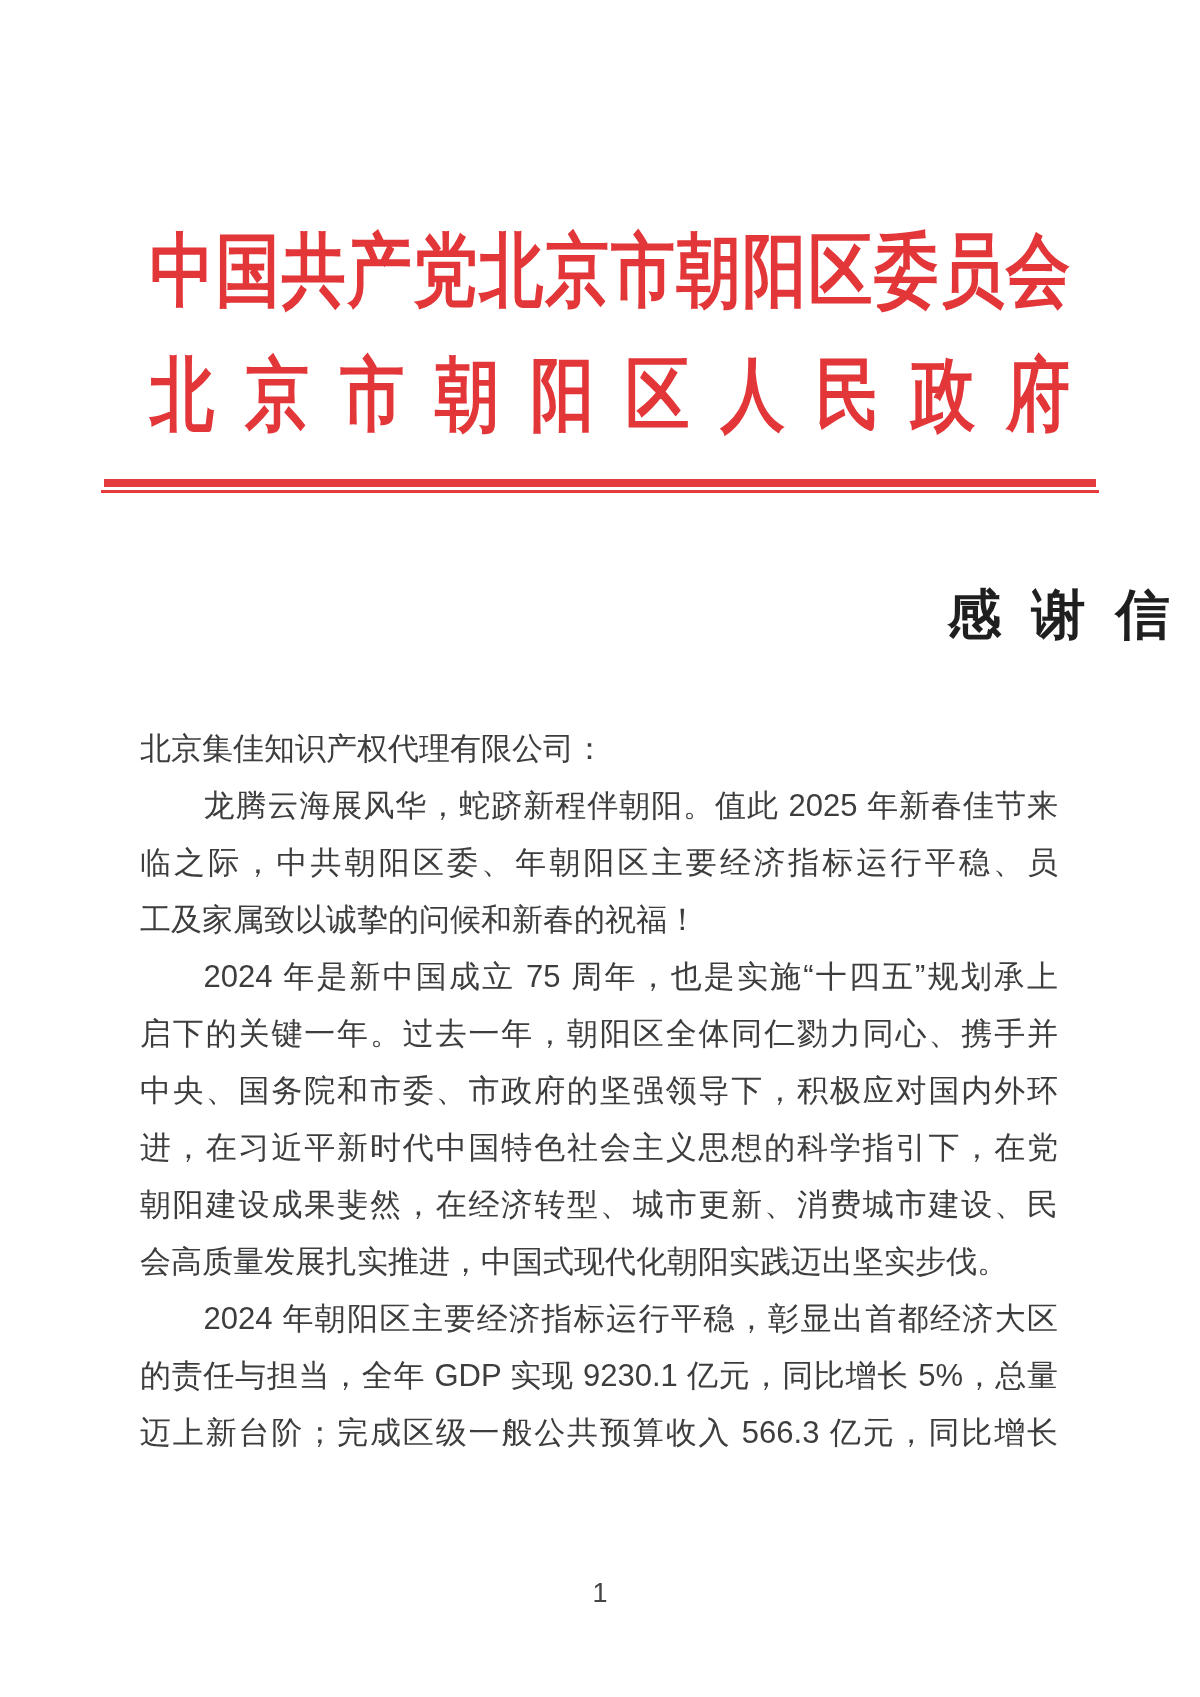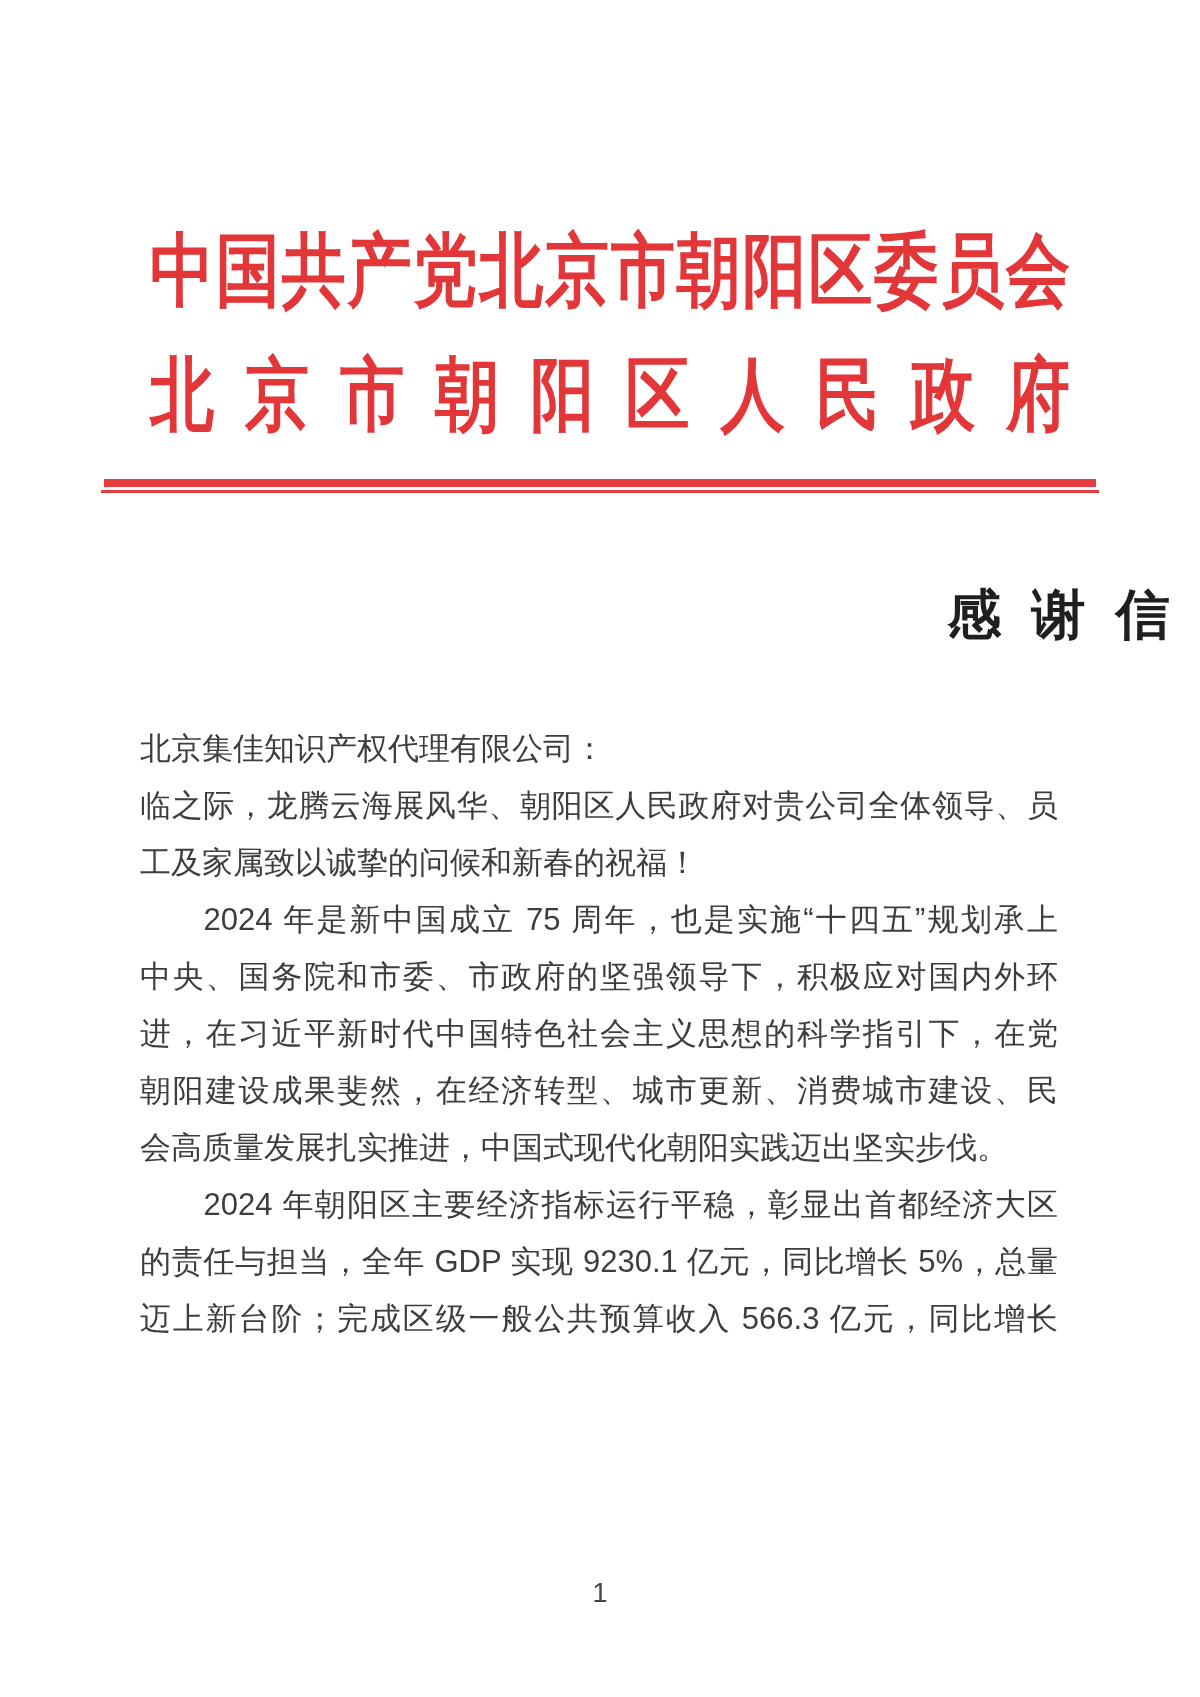--- a/index.html
+++ b/index.html
@@ -88,23 +88,25 @@
 
   <div class="masthead-line l2">北京市朝阳区人民政府</div>
 
   <div class="rule-thick"></div>
   <div class="rule-thin"></div>
 
   <div class="letter-title">感谢信</div>
 
   <div class="letter-body">
       <div class="bodyline">北京集佳知识产权代理有限公司：</div>
-      <div class="bodyline j">临之际，龙腾云海展风华、朝阳区人民政府对贵公司全体领导、员</div>
+      <div class="bodyline first j">龙腾云海展风华，蛇跻新程伴朝阳。值此 2025 年新春佳节来</div>
+      <div class="bodyline j">临之际，中共朝阳区委、年朝阳区主要经济指标运行平稳、员</div>
       <div class="bodyline">工及家属致以诚挚的问候和新春的祝福！</div>
       <div class="bodyline first j">2024 年是新中国成立 75 周年，也是实施“十四五”规划承上</div>
+      <div class="bodyline j">启下的关键一年。过去一年，朝阳区全体同仁勠力同心、携手并</div>
       <div class="bodyline j">中央、国务院和市委、市政府的坚强领导下，积极应对国内外环</div>
       <div class="bodyline j">进，在习近平新时代中国特色社会主义思想的科学指引下，在党</div>
       <div class="bodyline j">朝阳建设成果斐然，在经济转型、城市更新、消费城市建设、民</div>
       <div class="bodyline">会高质量发展扎实推进，中国式现代化朝阳实践迈出坚实步伐。</div>
       <div class="bodyline first j">2024 年朝阳区主要经济指标运行平稳，彰显出首都经济大区</div>
       <div class="bodyline j">的责任与担当，全年 GDP 实现 9230.1 亿元，同比增长 5%，总量</div>
       <div class="bodyline j">迈上新台阶；完成区级一般公共预算收入 566.3 亿元，同比增长</div>
     </div>
 
   <div class="page-number">1</div>

